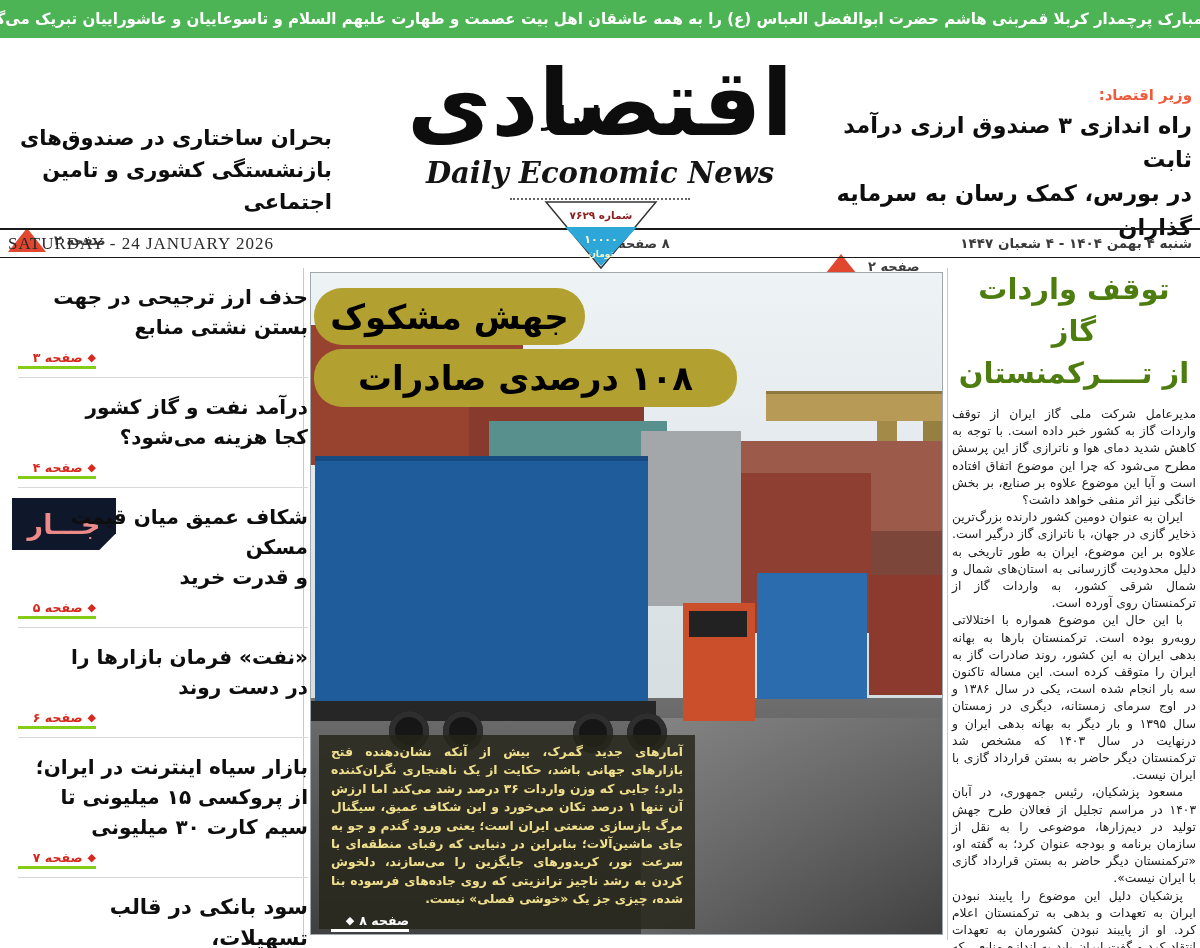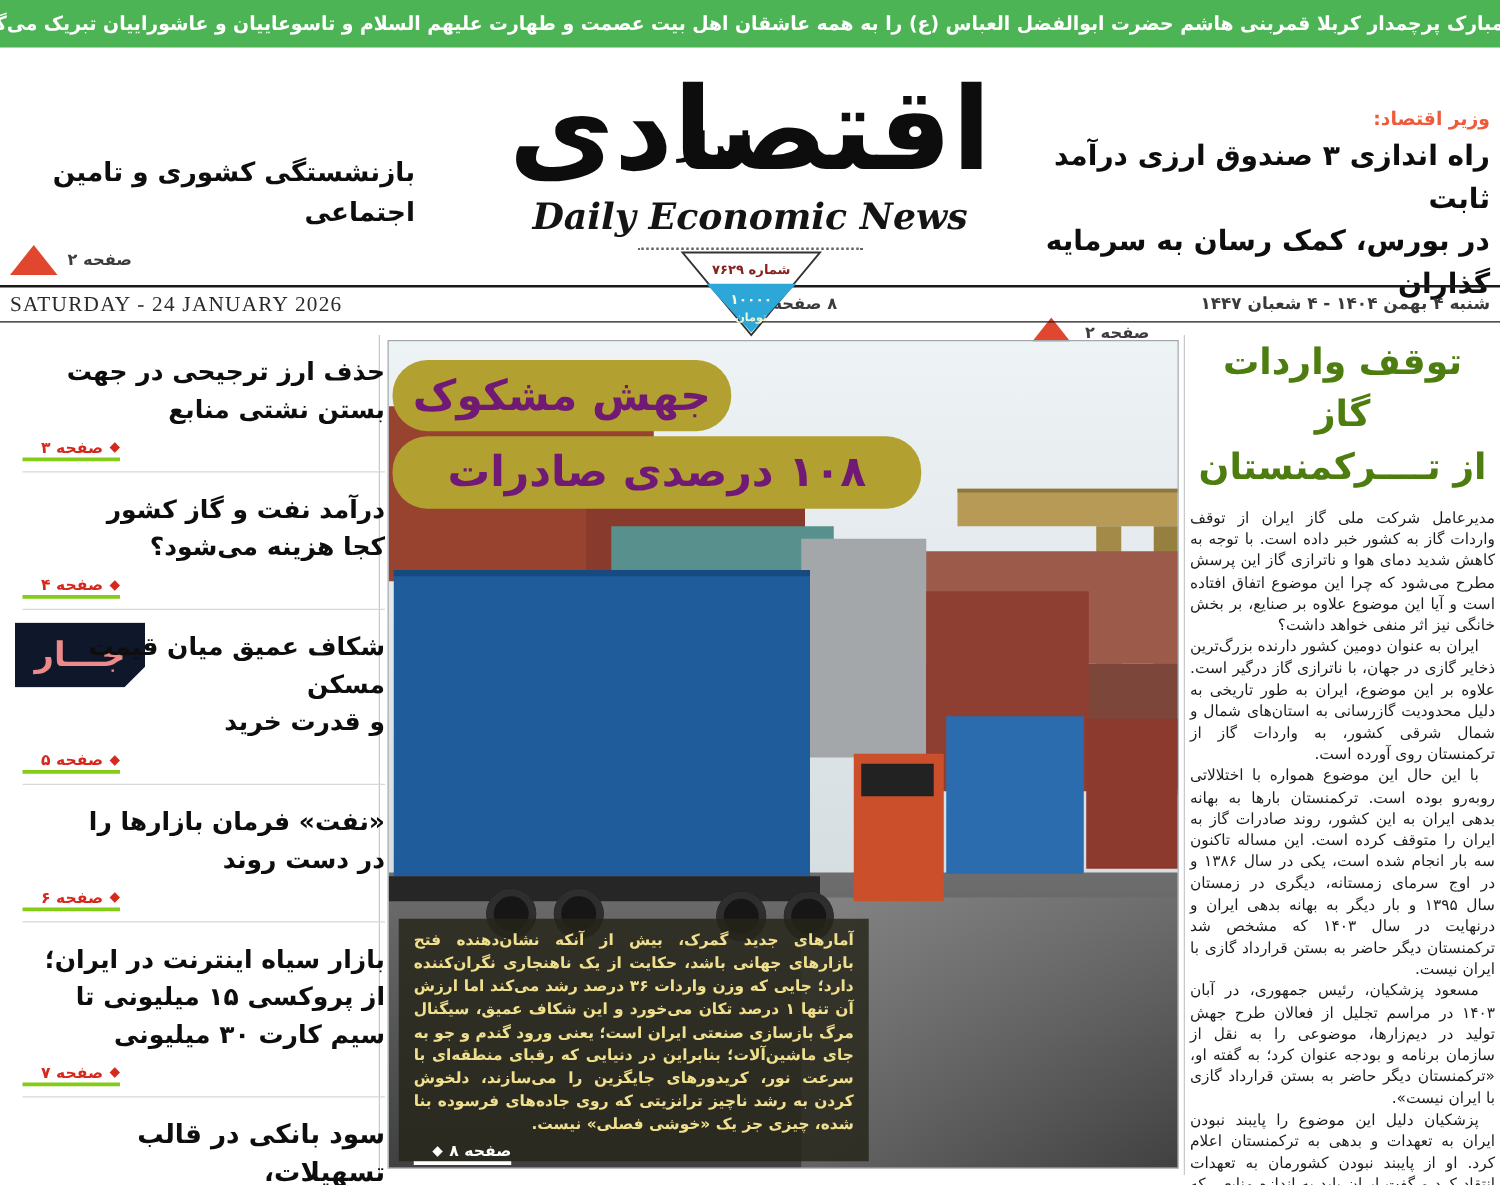--- a/index.html
+++ b/index.html
@@ -82,21 +82,21 @@
   .ph-road-light { left:330px; top:445px; width:303px; height:218px; background:linear-gradient(100deg, rgba(180,180,180,.35), rgba(90,90,90,0)); }
   .ph-blue-main { left:4px; top:183px; width:333px; height:245px; background:#1e5c9c; border-top:5px solid #164a80; }
   .ph-chassis { left:0px; top:428px; width:345px; height:20px; background:#262626; }
   .wheel { border-radius:50%; background:#161616; width:40px; height:40px; box-shadow:inset 0 0 0 6px #2e2e2e; }
   .ph-cab  { left:372px; top:330px; width:72px; height:118px; background:#cc4f2b; }
   .ph-cab-win { left:378px; top:338px; width:58px; height:26px; background:#222; }
   .ph-blue2 { left:446px; top:300px; width:110px; height:126px; background:#2a6cae; }
   .ph-red-truck { left:558px; top:302px; width:75px; height:120px; background:#8c3a2e; }
 
   
-  .ybar { position:absolute; z-index:4; background:#b2a130; color:#701a75; font-weight:bold; font-size:34px;
+  .ybar { position:absolute; z-index:4; background:#b2a130; color:#000000; font-weight:bold; font-size:34px;
           display:flex; align-items:center; justify-content:center; direction:rtl;border-radius:28px; }
   .ybar1 { left:314px; top:288px; width:271px; height:57px; }
   .ybar2 { left:314px; top:349px; width:423px; height:58px; }
 
   
   .caption { position:absolute; z-index:5; left:8px; top:462px; width:376px; height:194px; background:rgba(38,36,26,.82);
              padding:8px 12px 6px; display:flex; flex-direction:column; direction:rtl; }
   .caption .cap-text { color:#f0e08e; font-size:12.3px; line-height:18.4px; font-weight:bold; text-align:justify; }
   .caption .mark-row { margin-top:auto; text-align:left; direction:ltr; }
 
@@ -109,20 +109,21 @@
 </head>
 <body>
 
 <div class="page">
 
   <div class="banner">
     <span>میلاد مبارک پرچمدار کربلا قمربنی هاشم حضرت ابوالفضل العباس (ع) را به همه عاشقان اهل بیت عصمت و طهارت علیهم السلام و تاسوعاییان و عاشوراییان تبریک می‌گوییم.</span>
   </div>
 
   <div class="hblock hb-left">
+    <div class="headline">بحران ساختاری در صندوق‌های</div>
     <div class="headline">بازنشستگی کشوری و تامین اجتماعی</div>
     <div class="tri-row">
       <span class="tri-up"></span>
       <span class="tri-label">صفحه ۲</span>
     </div>
   </div>
 
   <div class="masthead">
     <div class="mast-title">
       <span>اقتصادی</span>

